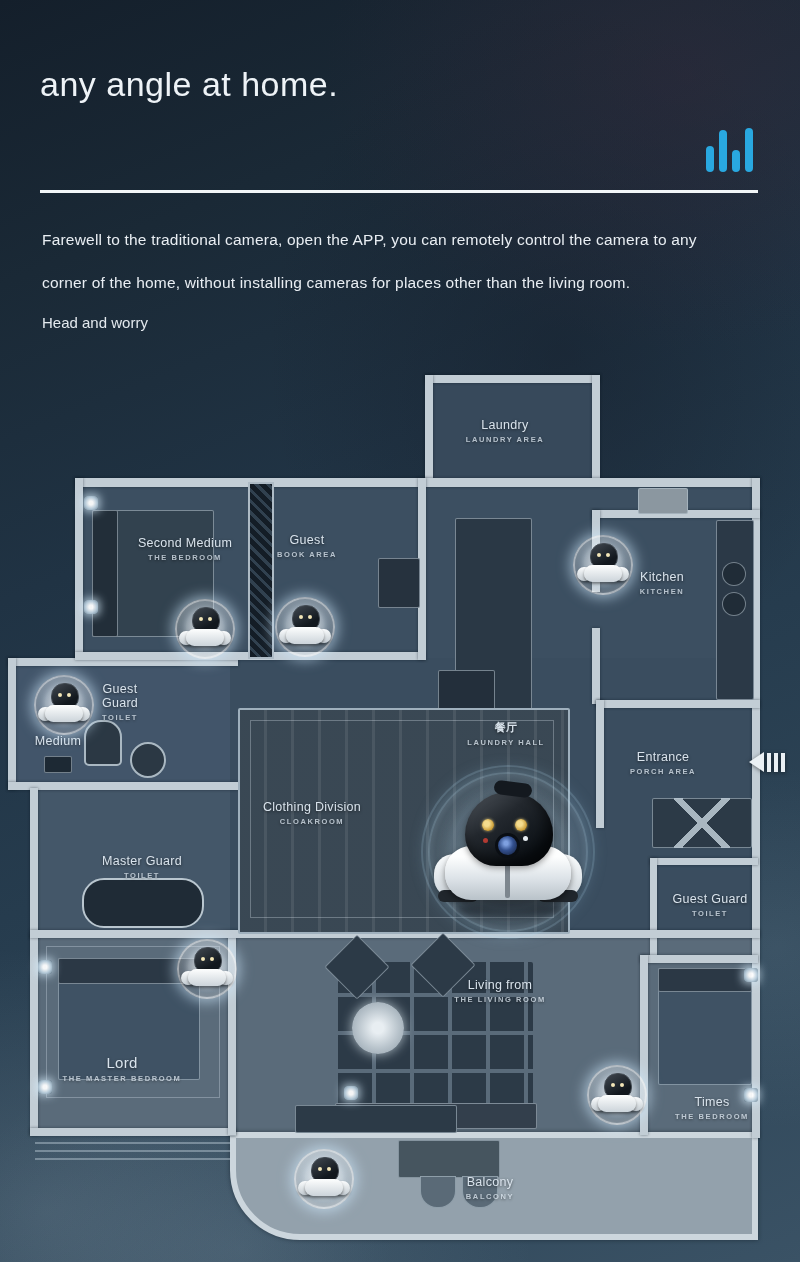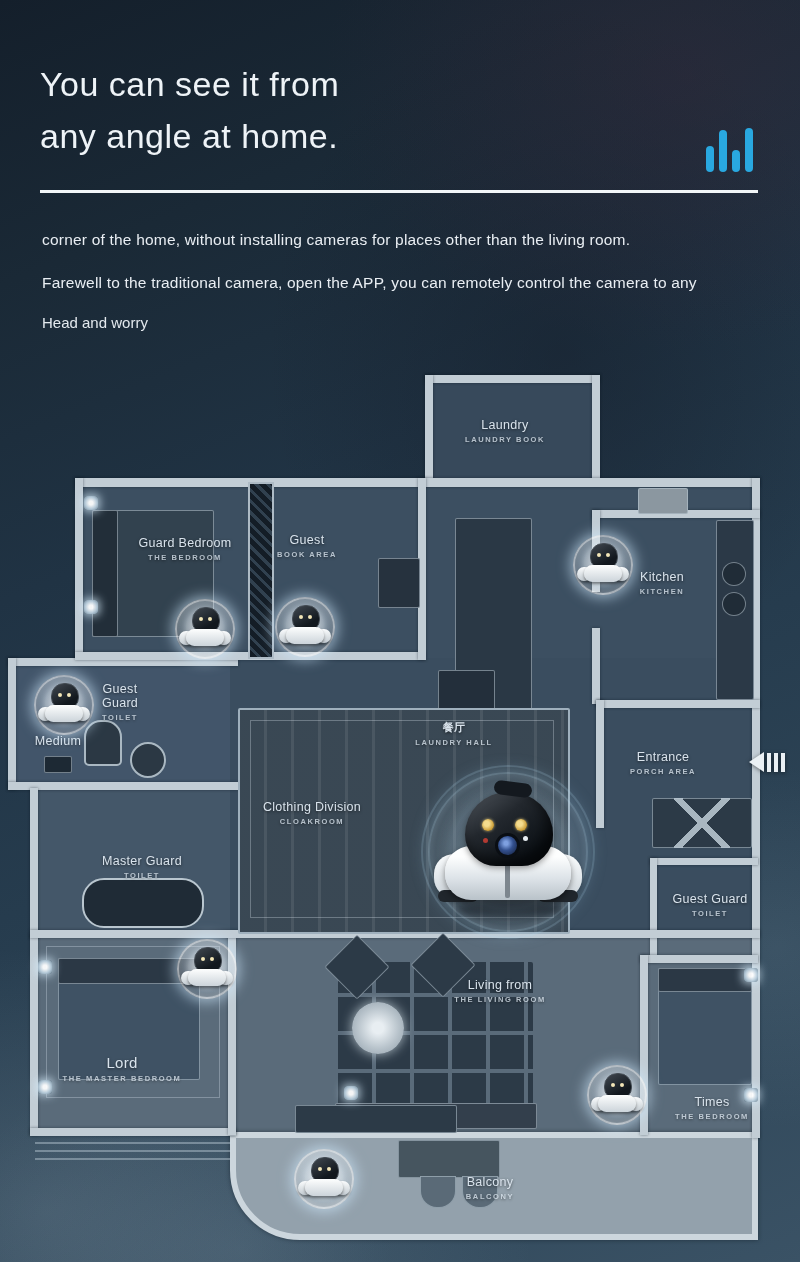--- a/index.html
+++ b/index.html
@@ -89,33 +89,32 @@
   .back-icon i{display:block;width:4px;height:19px;background:#eaf0f4;}
 
   .stair-line{position:absolute;height:2px;background:rgba(205,220,230,.4);}
 </style>
 </head>
 <body>
 
 <div class="bg-fx"></div>
 
 <div class="hero-title">
-  <div>You can see it from</div>
   <div>any angle at home.</div>
 </div>
 <div class="bars-icon">
     <i class="b1"></i>
     <i class="b2"></i>
     <i class="b3"></i>
     <i class="b4"></i>
   </div>
 <div class="rule"></div>
 <div class="body-copy">
+  <div>Farewell to the traditional camera, open the APP, you can remotely control the camera to any</div>
   <div>corner of the home, without installing cameras for places other than the living room.</div>
-  <div>Farewell to the traditional camera, open the APP, you can remotely control the camera to any</div>
 </div>
 <div class="note-copy">Head and worry</div>
 
 <div id="plan">
 
   <div class="floor" style="left:425px;top:5px;width:175px;height:105px;background:#37495b;"></div>
   <div class="floor" style="left:75px;top:108px;width:685px;height:182px;background:#3c4f61;"></div>
   <div class="floor" style="left:8px;top:288px;width:222px;height:132px;background:#42556a;"></div>
   <div class="floor" style="left:230px;top:288px;width:530px;height:280px;background:#3a4d5f;"></div>
   <div class="floor" style="left:30px;top:418px;width:200px;height:150px;background:#445769;"></div>
@@ -190,42 +189,42 @@
   <div class="glowdot" style="left:84px;top:126px;"></div>
   <div class="glowdot" style="left:84px;top:230px;"></div>
   <div class="glowdot" style="left:38px;top:590px;"></div>
   <div class="glowdot" style="left:38px;top:710px;"></div>
   <div class="glowdot" style="left:744px;top:598px;"></div>
   <div class="glowdot" style="left:744px;top:718px;"></div>
   <div class="glowdot" style="left:344px;top:716px;"></div>
 
   <div class="room-label" style="left:505px;top:48px;">
     <div class="main">Laundry</div>
-      <div class="sub">LAUNDRY BOOK</div>
+      <div class="sub">LAUNDRY AREA</div>
   </div>
   <div class="room-label" style="left:185px;top:166px;">
-    <div class="main">Guard Bedroom</div>
+    <div class="main">Second Medium</div>
       <div class="sub">THE BEDROOM</div>
   </div>
   <div class="room-label" style="left:307px;top:163px;">
     <div class="main">Guest</div>
       <div class="sub">BOOK AREA</div>
   </div>
   <div class="room-label" style="left:662px;top:200px;">
     <div class="main">Kitchen</div>
       <div class="sub">KITCHEN</div>
   </div>
   <div class="room-label narrow" style="left:120px;top:312px;">
     <div class="main">Guest Guard</div>
       <div class="sub">TOILET</div>
   </div>
   <div class="room-label" style="left:58px;top:364px;">
     <div class="main">Medium</div>
   </div>
-  <div class="room-label cjk" style="left:454px;top:350px;">
+  <div class="room-label cjk" style="left:506px;top:350px;">
     <div class="main">餐厅</div>
       <div class="sub">LAUNDRY HALL</div>
   </div>
   <div class="room-label" style="left:663px;top:380px;">
     <div class="main">Entrance</div>
       <div class="sub">PORCH AREA</div>
   </div>
   <div class="room-label" style="left:312px;top:430px;">
     <div class="main">Clothing Division</div>
       <div class="sub">CLOAKROOM</div>

